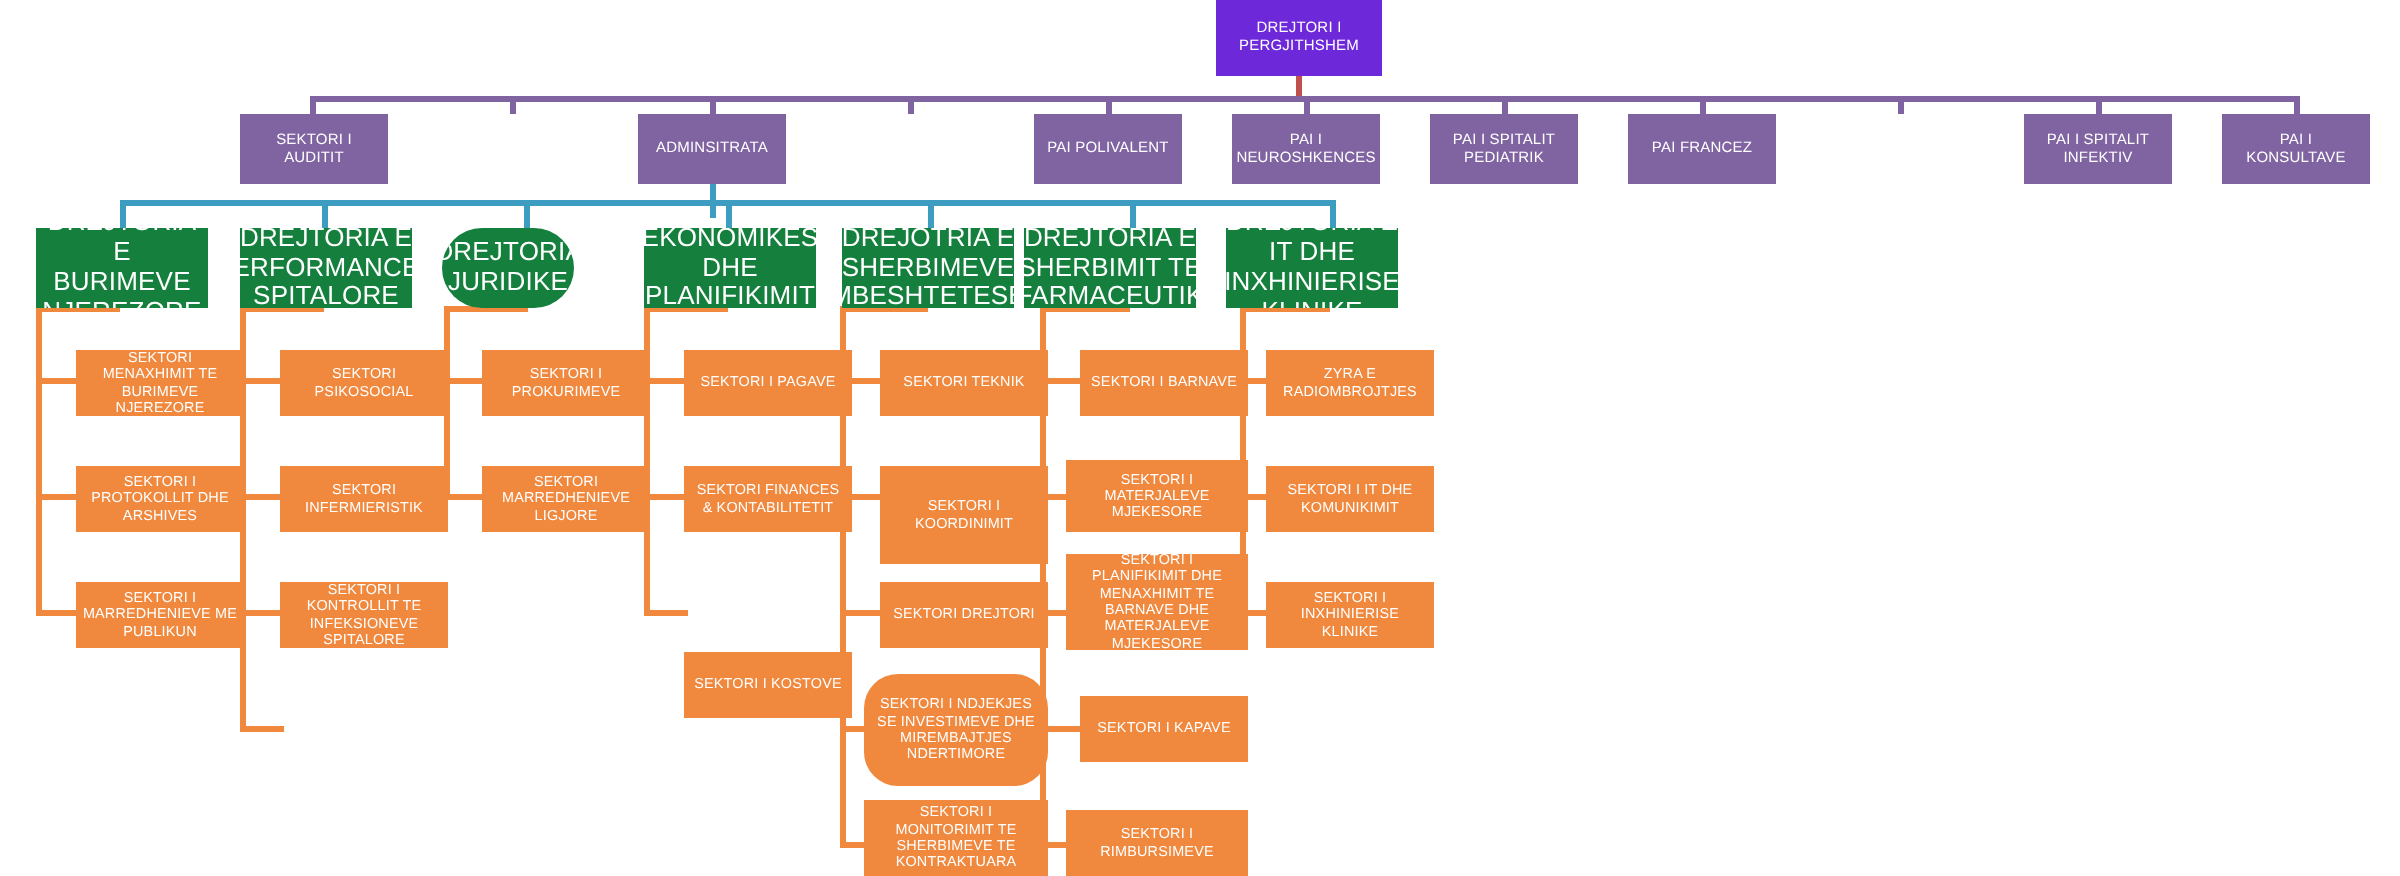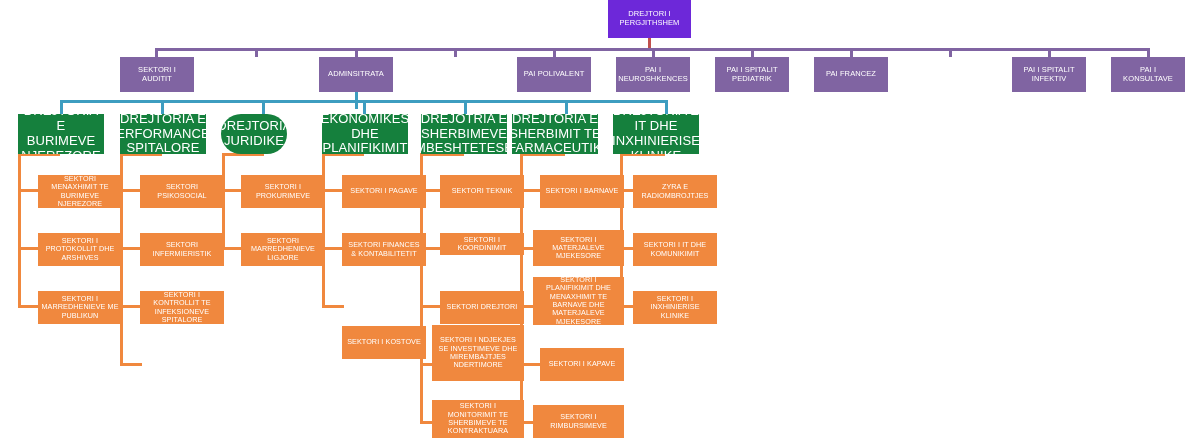--- a/index.html
+++ b/index.html
@@ -198,27 +198,27 @@
   <div class="node lvl3" style="left:342px;top:233px;width:84px;height:33px;">
     <span>SEKTORI FINANCES &amp; KONTABILITETIT</span>
     </div>
   <div class="node lvl3" style="left:342px;top:291px;width:84px;height:33px;margin-top:35px;">
     <span>SEKTORI I KOSTOVE</span>
     </div>
 
   <div class="node lvl3" style="left:440px;top:175px;width:84px;height:33px;">
     <span>SEKTORI TEKNIK</span>
     </div>
-  <div class="node lvl3" style="left:440px;top:233px;width:84px;height:22px;">
+  <div class="node lvl3" style="left:440px;top:233px;width:84px;height:49px;">
     <span>SEKTORI I KOORDINIMIT</span>
     </div>
   <div class="node lvl3" style="left:440px;top:291px;width:84px;height:33px;">
     <span>SEKTORI DREJTORI</span>
     </div>
-  <div class="node lvl3" style="left:432px;top:325px;width:92px;height:56px;">
+  <div class="node lvl3" style="left:432px;top:337px;width:92px;height:56px;border-radius:17px;">
     <span>SEKTORI I NDJEKJES SE INVESTIMEVE DHE MIREMBAJTJES NDERTIMORE</span>
     </div>
   <div class="node lvl3" style="left:432px;top:400px;width:92px;height:38px;">
     <span>SEKTORI I MONITORIMIT TE SHERBIMEVE TE KONTRAKTUARA</span>
     </div>
 
   <div class="node lvl3" style="left:540px;top:175px;width:84px;height:33px;">
     <span>SEKTORI I BARNAVE</span>
     </div>
   <div class="node lvl3" style="left:533px;top:230px;width:91px;height:36px;">

